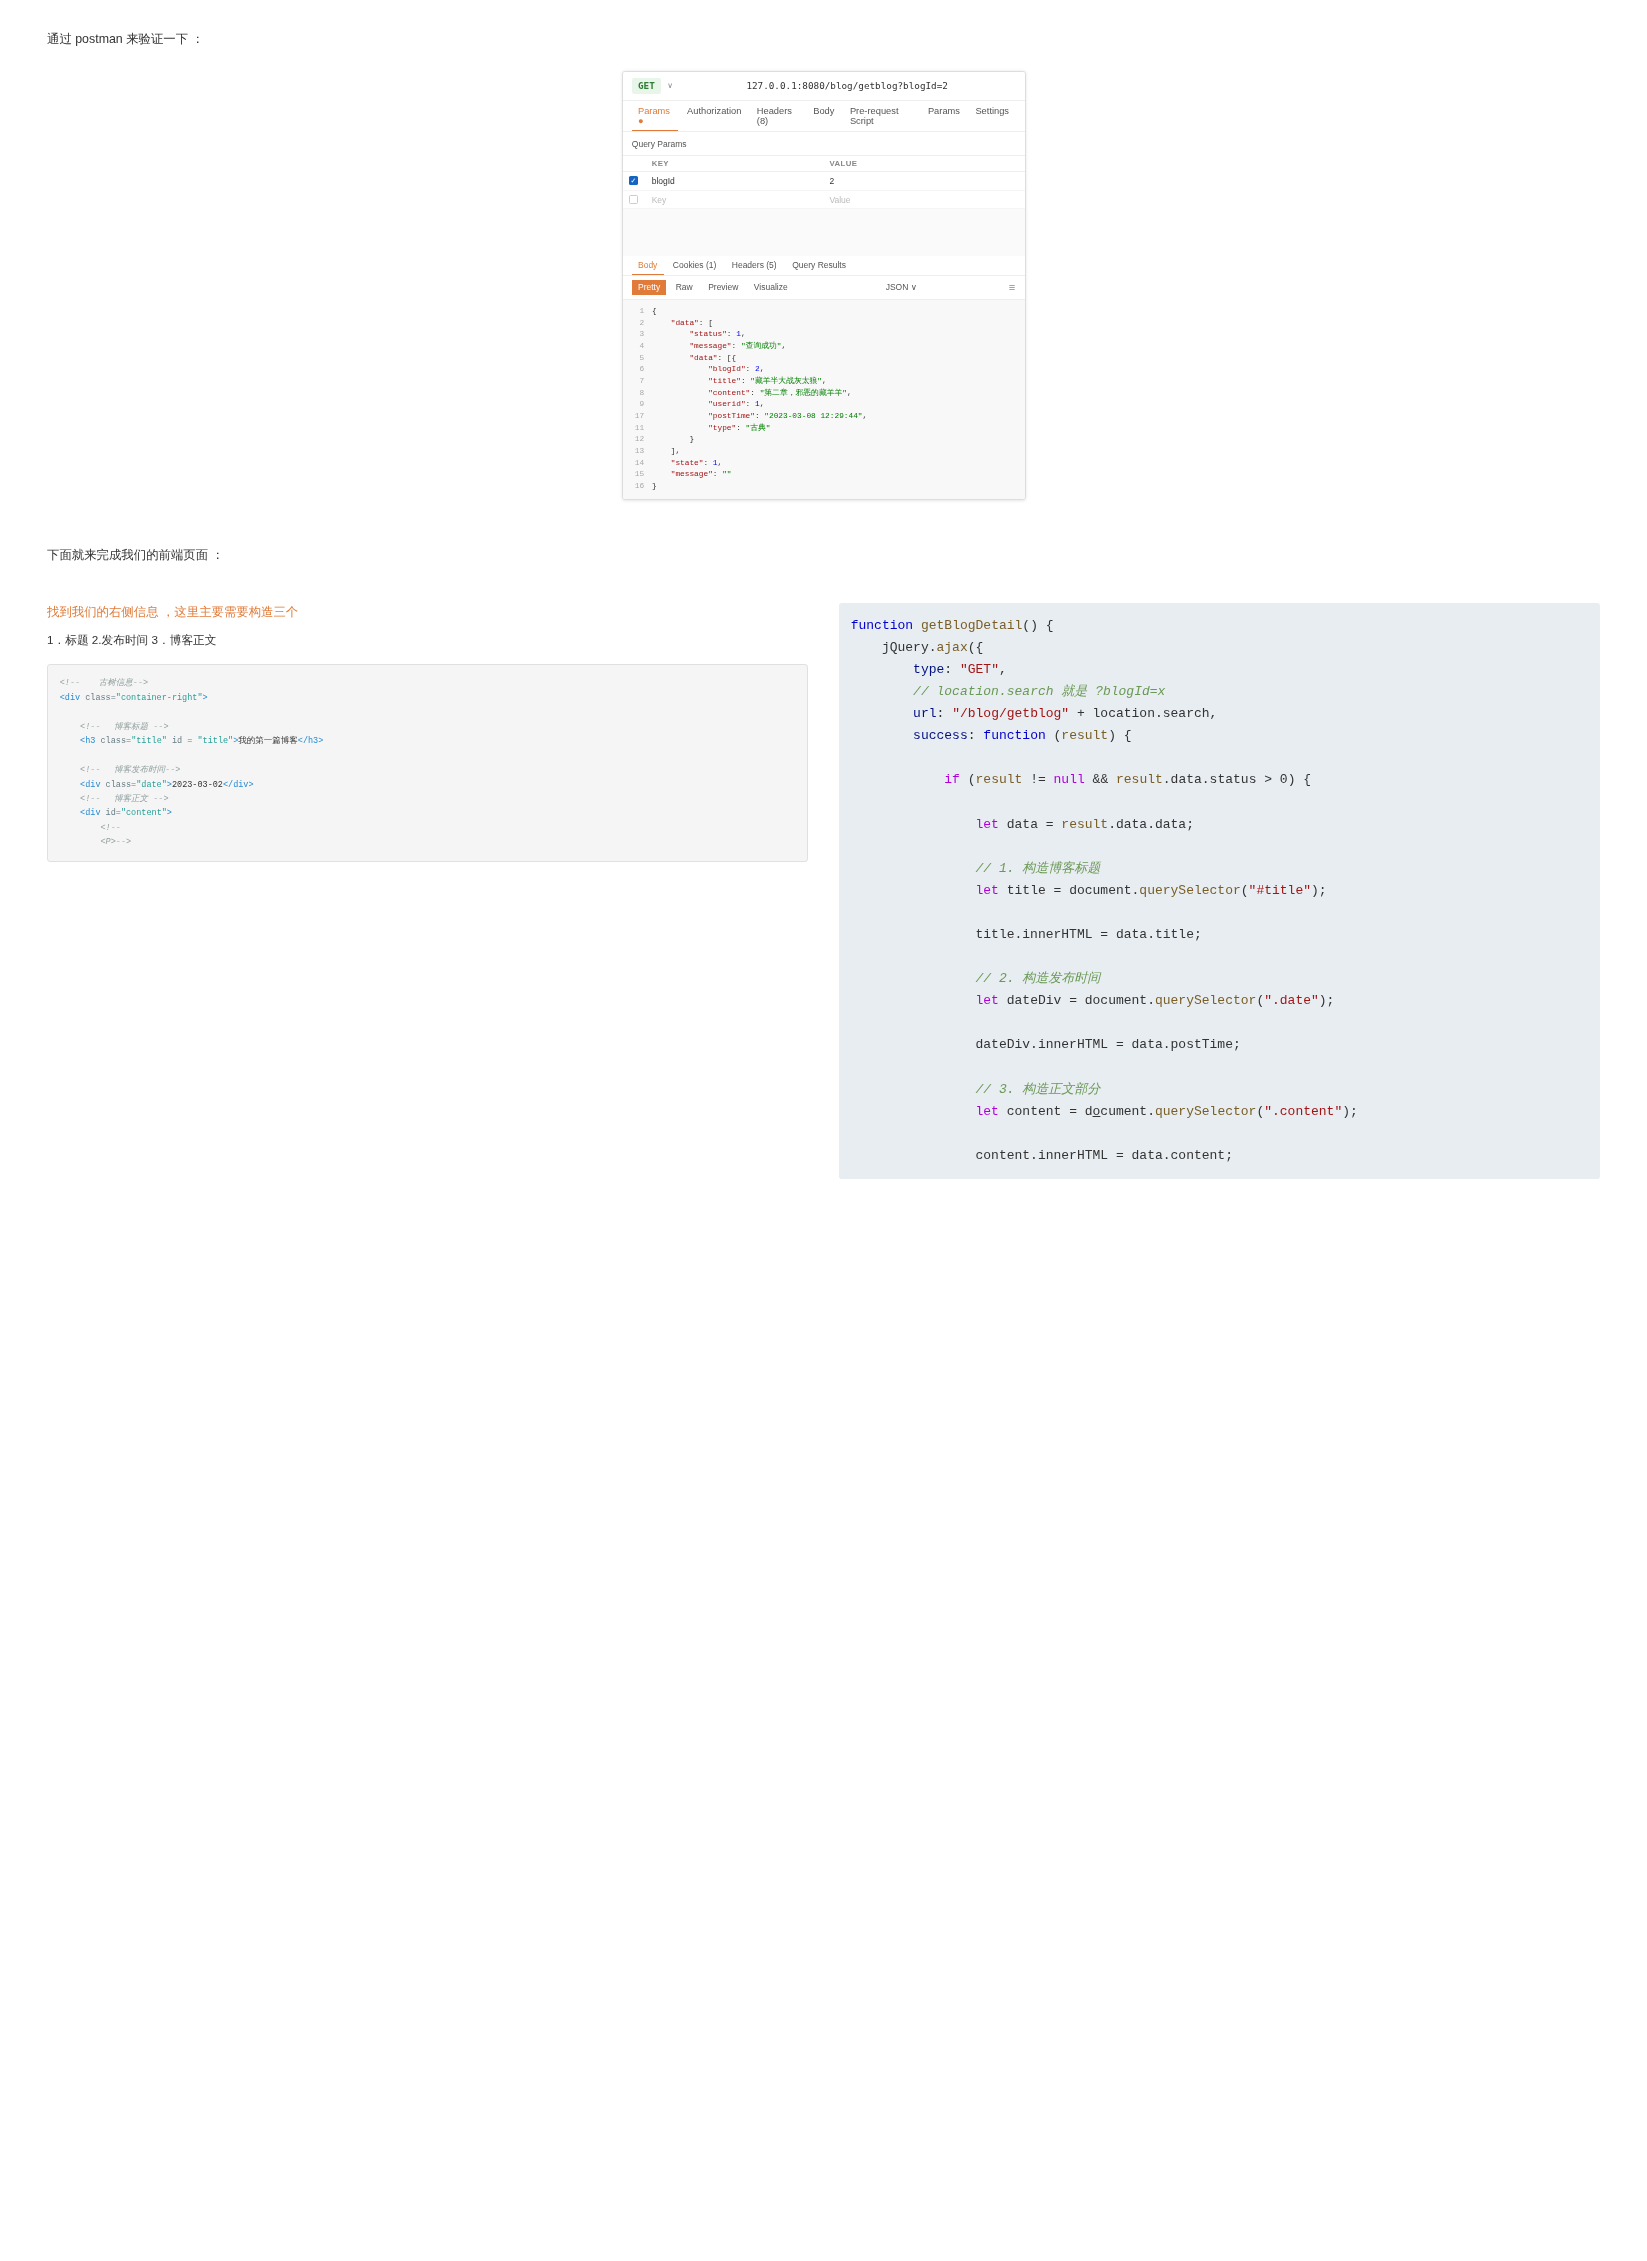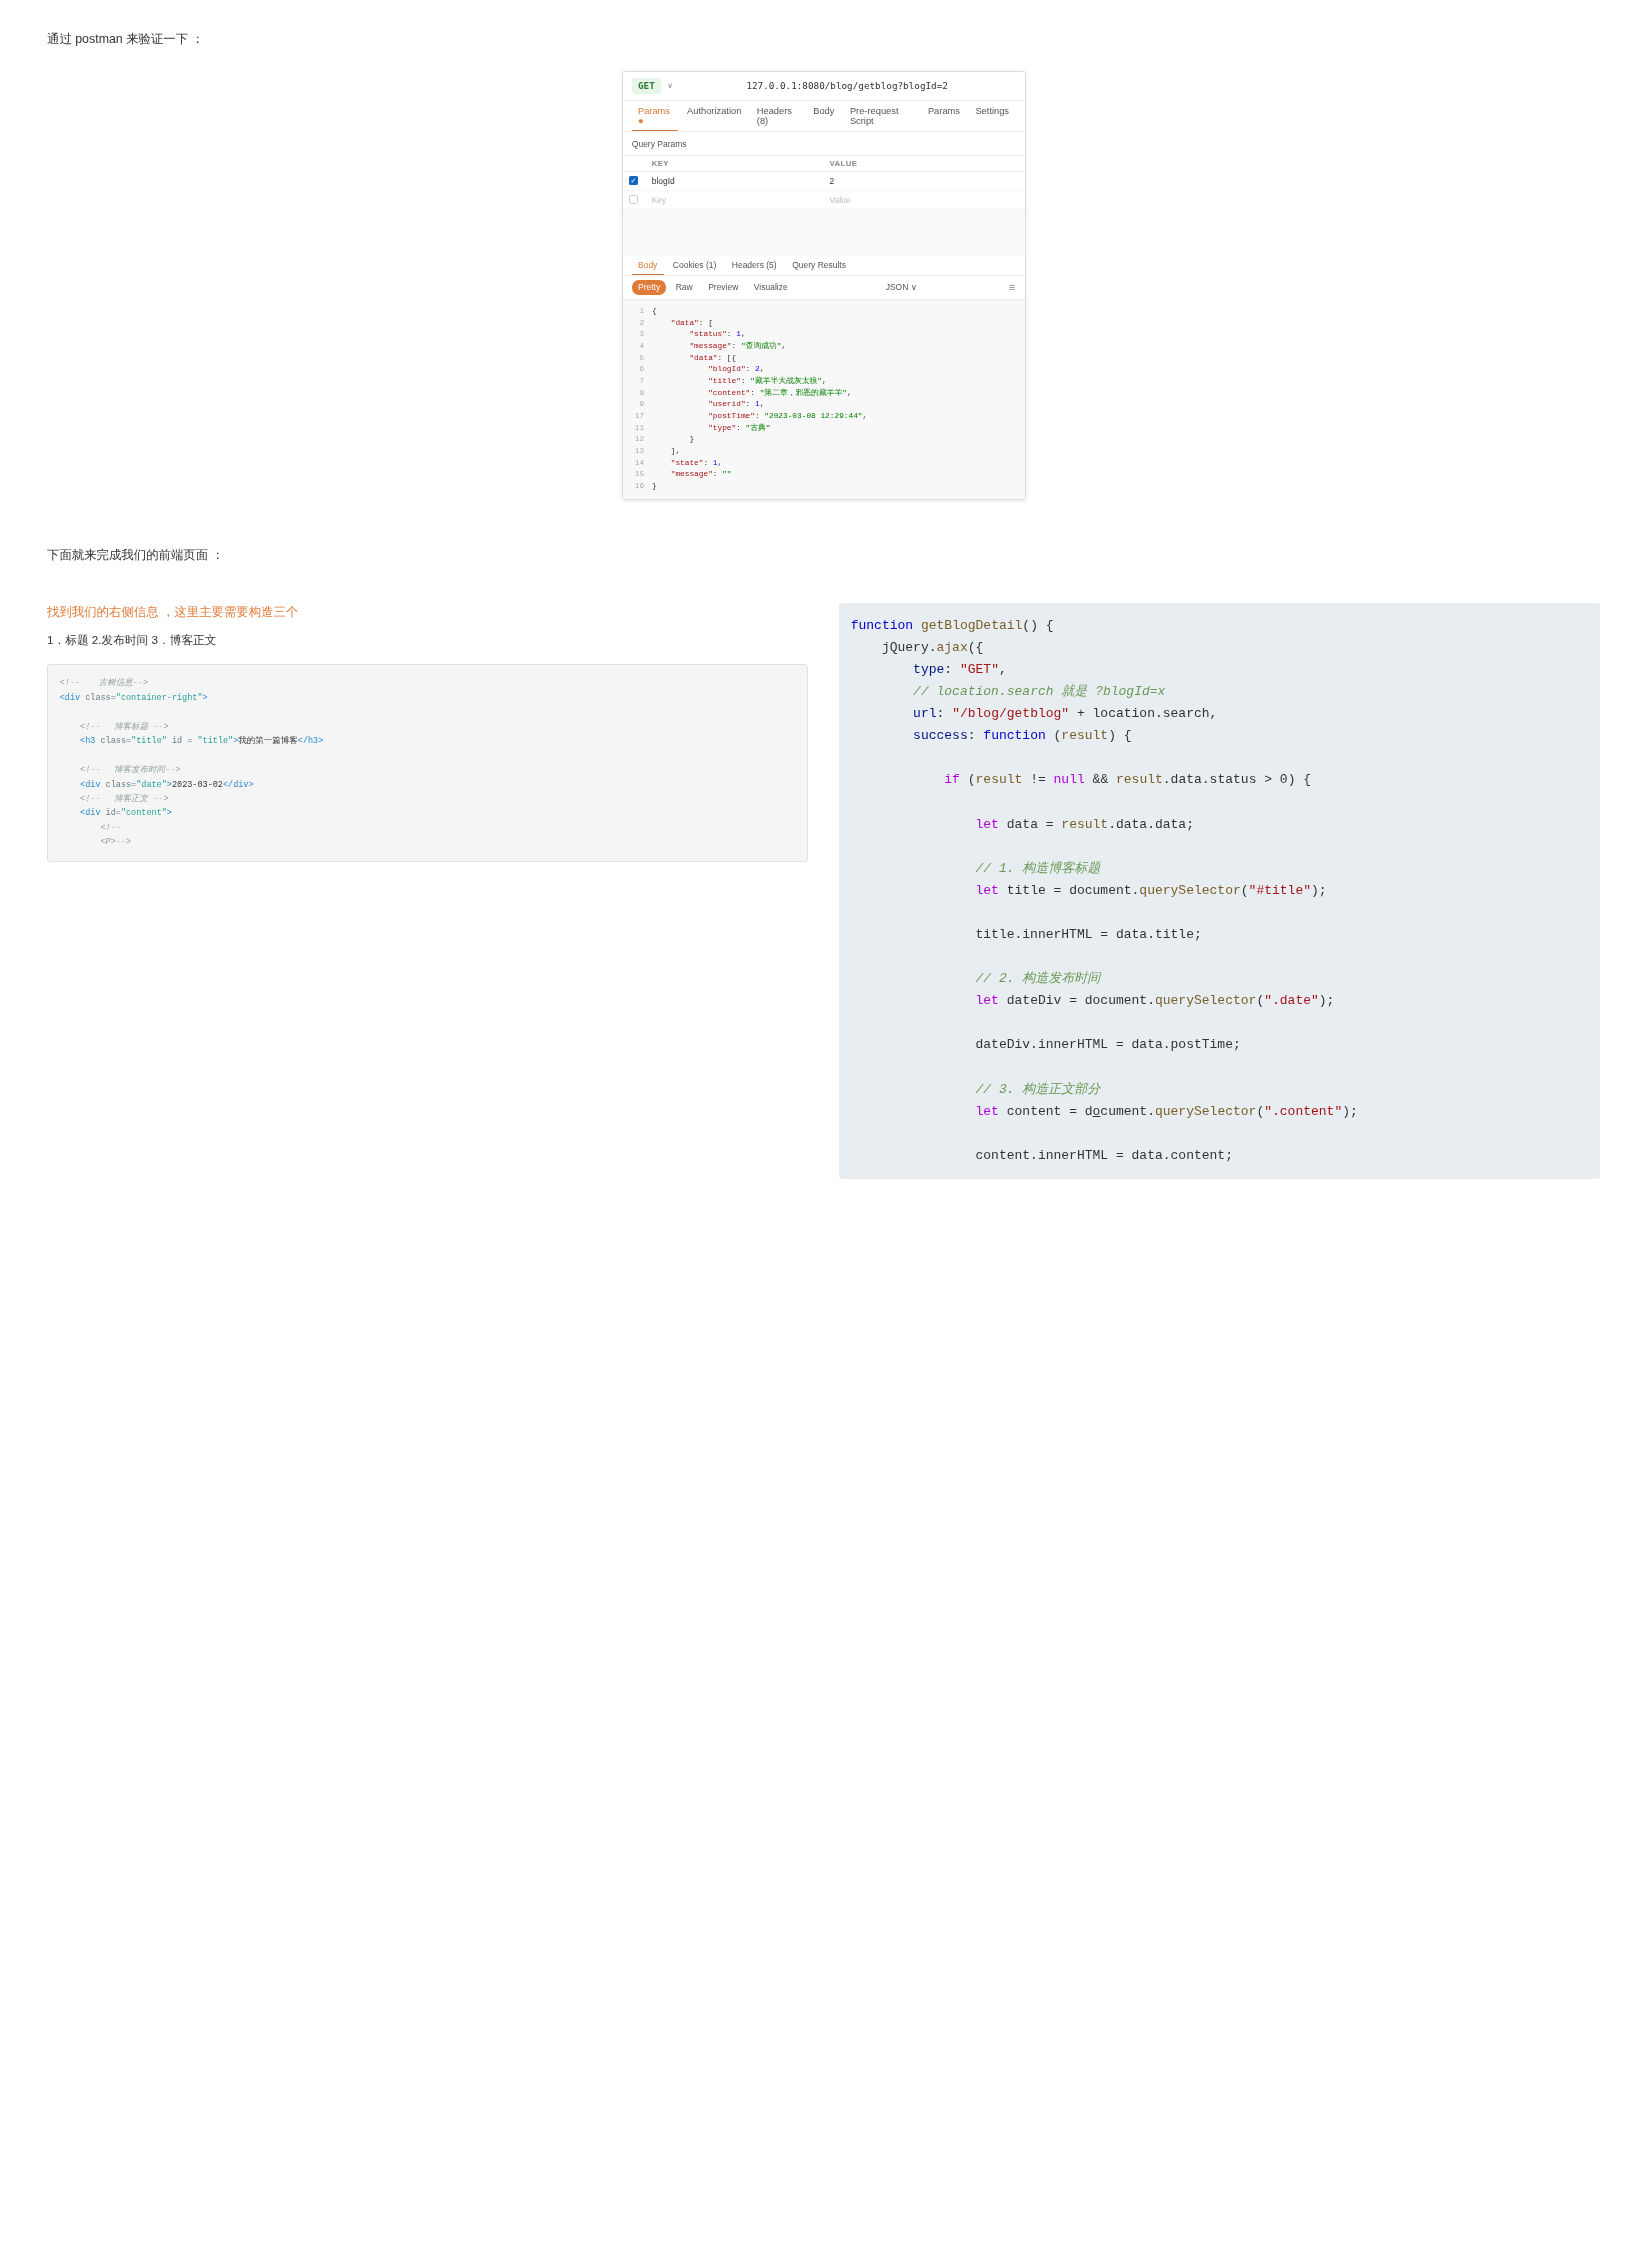--- a/index.html
+++ b/index.html
@@ -168,21 +168,21 @@
       padding: 3.9px 9.3px;
       border-bottom: 0.8px solid #eee;
       gap: 3.1px;
       font-size: 8.5px;
     }
 
     .format-tab {
       padding: 2.3px 6.2px;
       cursor: pointer;
       color: #555;
-      border-radius: 7px;
+      border-radius: 0;
     }
 
     .format-tab.active {
       background: #e07b39;
       color: #fff;
     }
 
     .json-dropdown {
       margin-left: auto;
       display: flex;

